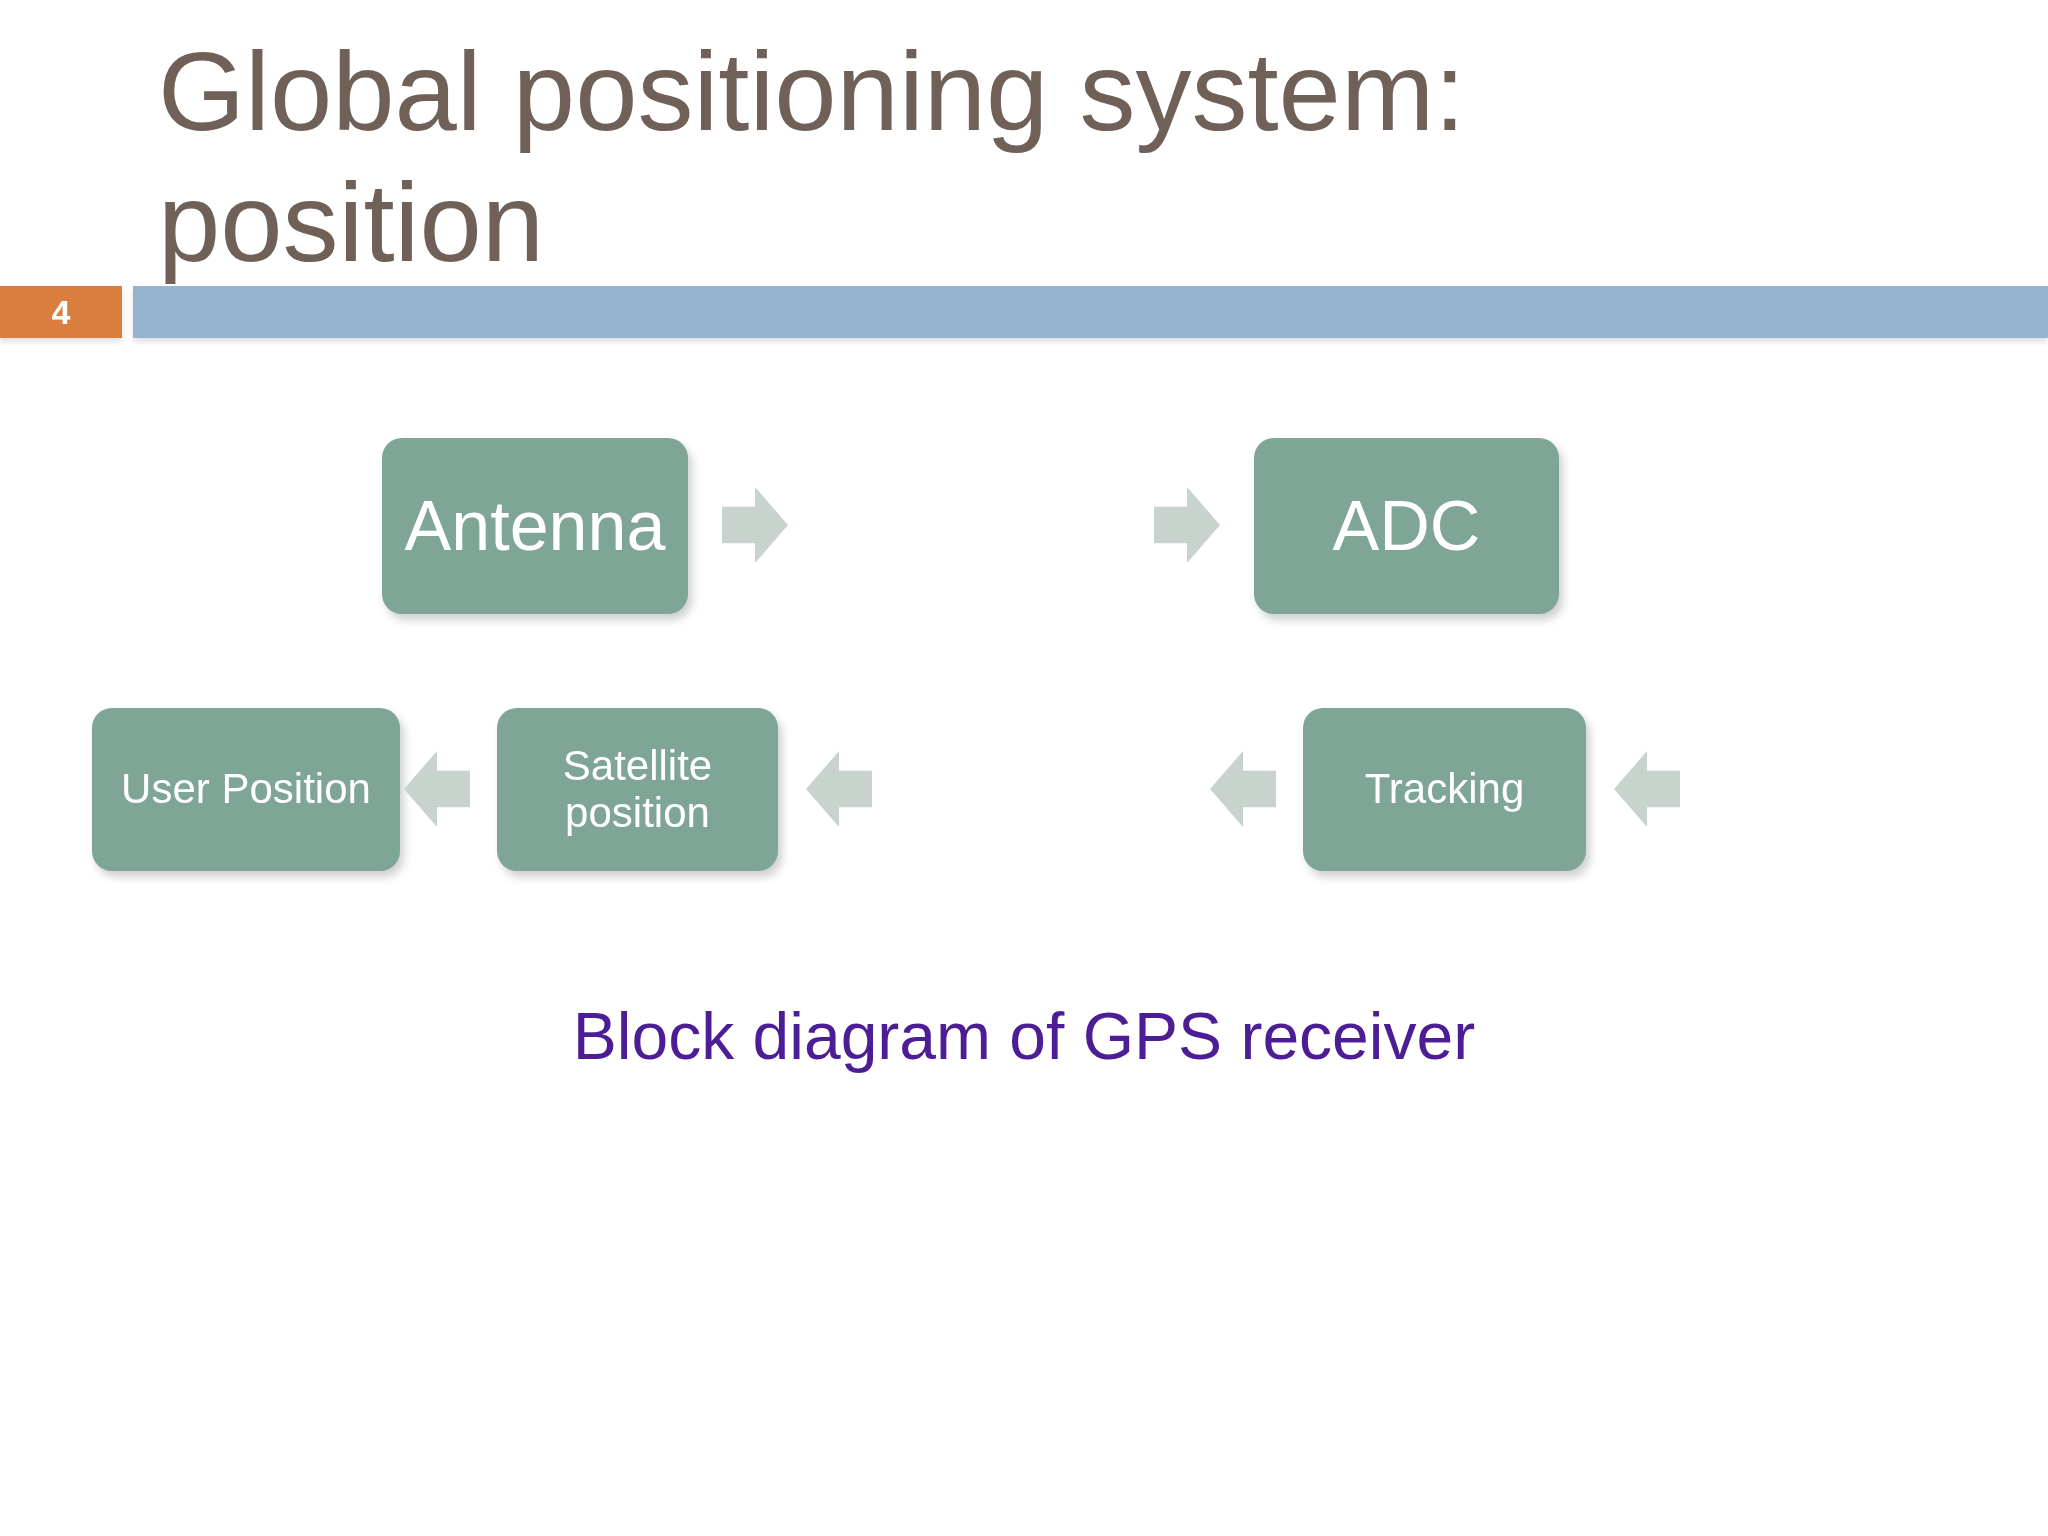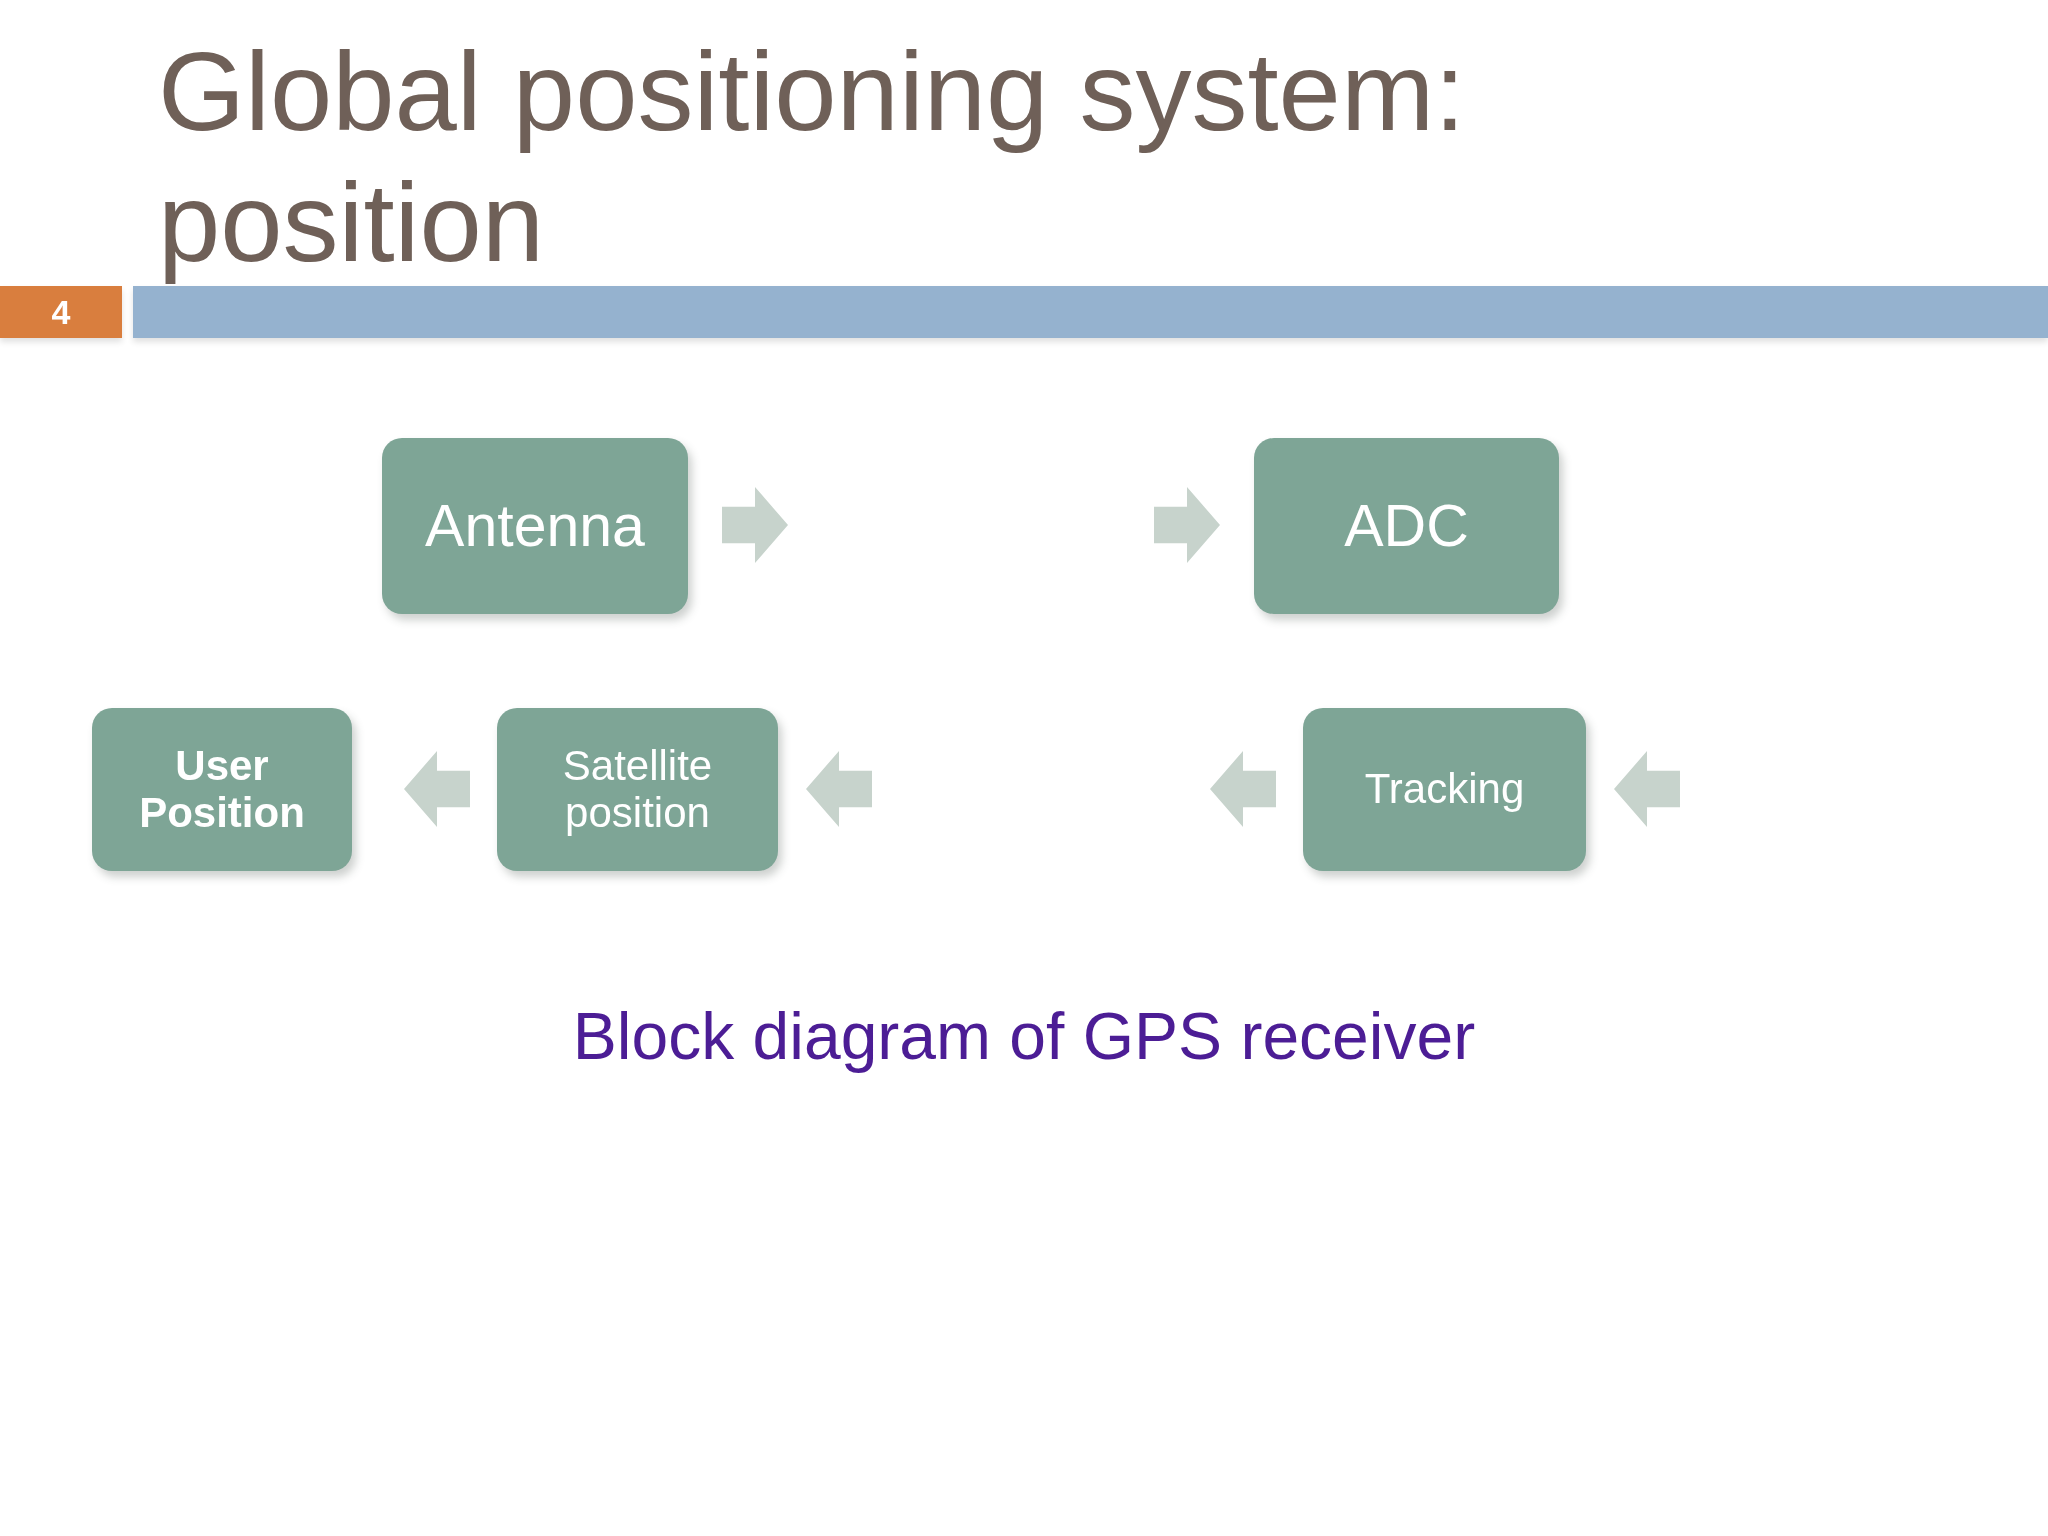--- a/index.html
+++ b/index.html
@@ -49,29 +49,29 @@
     position:absolute;
     background:#7EA596;
     border-radius:20px;
     color:#ffffff;
     display:flex;align-items:center;justify-content:center;
     text-align:center;
     box-shadow:4px 6px 9px rgba(60,70,65,0.25);
   }
   .block .lbl{display:block;}
 
-  .top-row .block, .block.top{ top:438px;height:176px; font-size:59px; line-height:1.1;}
+  .top-row .block, .block.top{ top:438px;height:176px; font-size:70px; line-height:1.1;}
   .block.bottom{ top:708px;height:163px; font-size:42px; line-height:1.1;}
 
   .b-antenna{left:382px;width:306px;}
   .b-rf{left:818px;width:303px;}
   .b-rf .lbl{width:180px;}
   .b-adc{left:1254px;width:305px;}
 
-  .b-user{left:92px;width:260px;font-weight:bold;}
+  .b-user{left:92px;width:308px;}
   .b-satellite{left:497px;width:281px;}
   .b-satellite .lbl{width:200px;}
   .b-ephemeris{left:901px;width:283px;font-size:39px;line-height:1.05;}
   .b-ephemeris .lbl{width:252px;}
   .b-tracking{left:1303px;width:283px;}
   .b-acquisition{left:1708px;width:280px;}
 
   
   .arrow{
     position:absolute;

